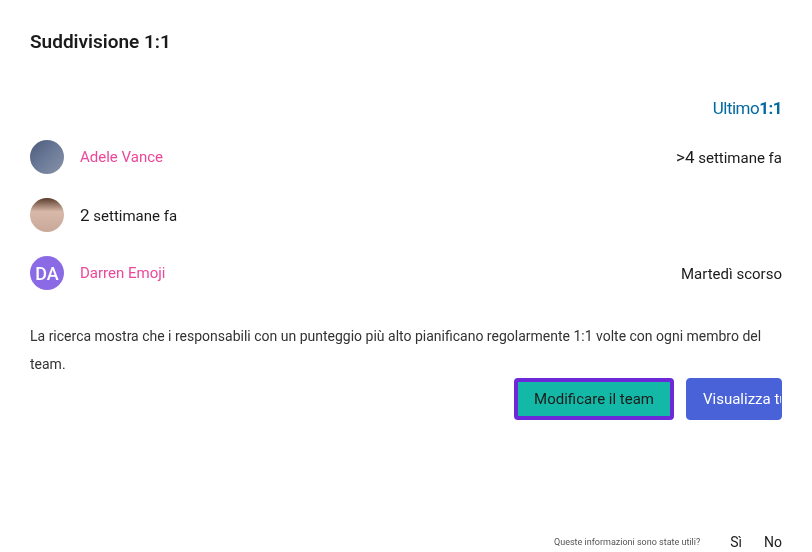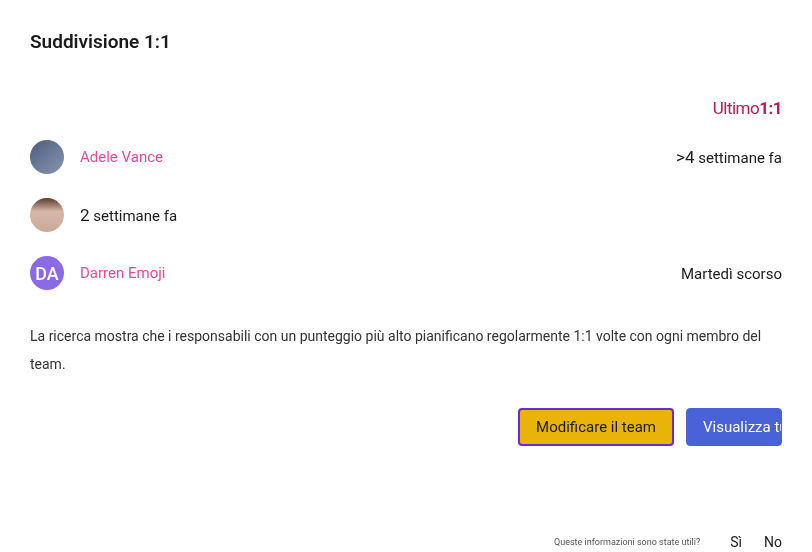--- a/index.html
+++ b/index.html
@@ -22,21 +22,21 @@
       color: #1b1b1b;
       margin-bottom: 45px;
     }
     .header-row {
       display: flex;
       justify-content: flex-end;
       margin-bottom: 10px;
     }
     .header-label {
       font-size: 17px;
-      color: #be185d;
+      color: #0369a1;
       letter-spacing: -0.5px;
     }
     .header-label .bold {
       font-weight: 700;
     }
     .member-row {
       display: flex;
       align-items: center;
       padding: 12px 0;
     }
@@ -73,38 +73,37 @@
       text-align: left;
     }
     .member-time .num {
       font-size: 17px;
     }
     .info-text {
       font-size: 14px;
       color: #333;
       line-height: 2;
       margin-top: 20px;
-      margin-bottom: 30px;
     }
     .button-row {
       display: flex;
       justify-content: flex-end;
       gap: 12px;
       margin-bottom: 20px;
     }
     .btn {
       padding: 8px 16px;
       font-size: 15px;
       border-radius: 4px;
       cursor: pointer;
       font-family: inherit;
     }
     .btn-secondary {
-      background: #eab308;
-      border: 2px solid #6d28d9;
+      background: #14b8a6;
+      border: 4px solid #6d28d9;
       color: #1b1b1b;
     }
     .btn-primary {
       background: #4a62d8;
       border: 1px solid #4a62d8;
       color: #fff;
       width: 96px;
       overflow: hidden;
       white-space: nowrap;
       text-align: left;

